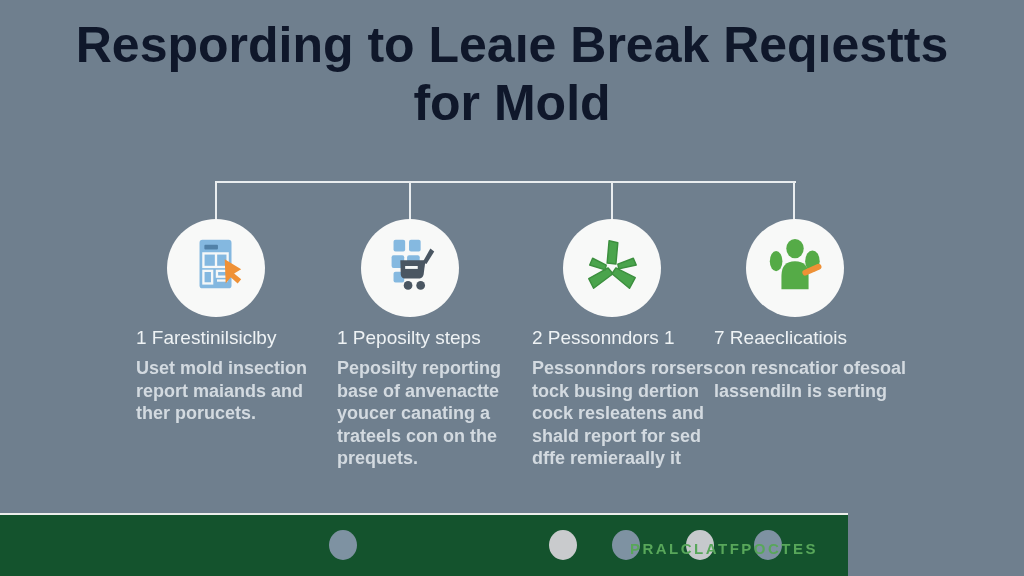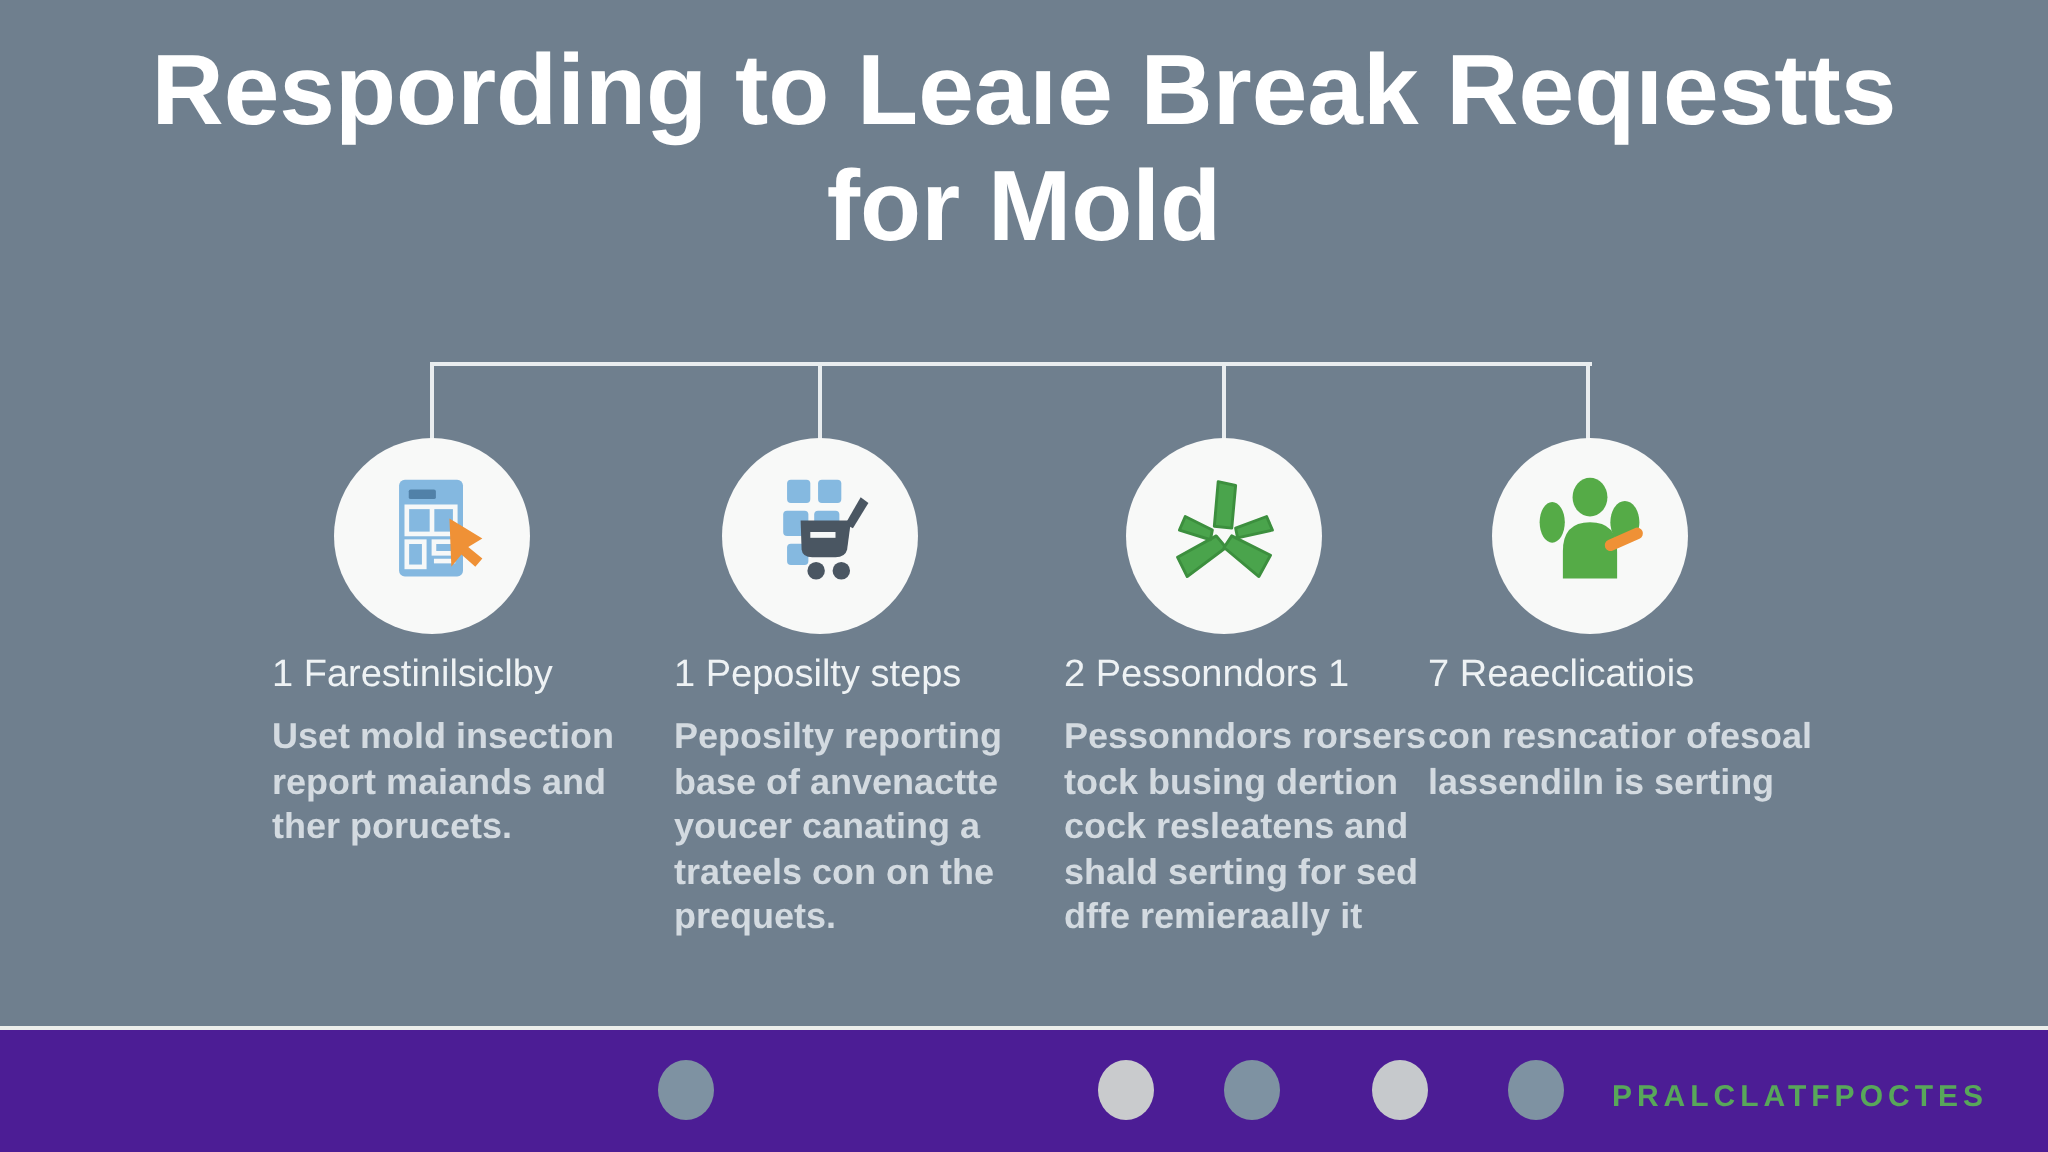--- a/index.html
+++ b/index.html
@@ -3,38 +3,38 @@
 <meta charset="utf-8">
 <style>
   html,body{margin:0;padding:0;background:#51606e;}
   .canvas{
     position:relative;width:1024px;height:576px;overflow:hidden;
     background:#6f7f8e;
     font-family:"Liberation Sans", sans-serif;
   }
   .title{
     position:absolute;top:16px;left:0;width:100%;
-    text-align:center;color:#ffffff;font-weight:bold;
+    text-align:center;color:#0f172a;font-weight:bold;
     font-size:50px;line-height:58px;letter-spacing:0px;
   }
   .hline{position:absolute;top:181px;left:215px;width:581px;height:2px;background:#e9edef;}
   .vline{position:absolute;top:181px;width:2px;height:39px;background:#e9edef;}
   .vl1{left:215px}.vl2{left:409px}.vl3{left:611px}.vl4{left:793px}
   .circle{
     position:absolute;top:219px;width:98px;height:98px;border-radius:50%;
     background:#f8f9f8;display:flex;align-items:center;justify-content:center;
   }
   .c1{left:167px}.c2{left:361px}.c3{left:563px}.c4{left:746px}
   .col{position:absolute;top:326px;width:200px;color:#d3dae0;text-align:left;}
   .col .hd{font-size:19px;line-height:24px;font-weight:normal;color:#eef2f4;margin:0 0 7px 0;}
   .col .line{font-size:18px;line-height:22.5px;font-weight:bold;}
   .colA{left:136px}.colB{left:337px}.colC{left:532px}.colD{left:714px}
   .footer{
-    position:absolute;left:0;bottom:0;width:1024px;height:61px;
-    background:#4c1d95;border-top:2px solid #eceeeb;
+    position:absolute;left:0;bottom:0;width:848px;height:61px;
+    background:#14532d;border-top:2px solid #eceeeb;
   }
   .dot{position:absolute;top:15px;width:28px;height:30px;border-radius:50%;}
   .dot-blue{background:#7e92a2;}
   .dot-light{background:#c9cbcd;}
   .d1{left:329px}.d2{left:549px}.d3{left:612px}.d4{left:686px;background:#c6c9cc}.d5{left:754px}
   .brand{
     position:absolute;right:30px;top:25px;color:#58a75a;font-weight:bold;
     font-size:15px;letter-spacing:2.5px;
   }
 </style>
@@ -136,21 +136,21 @@
     <div class="line">youcer canating a</div>
     <div class="line">trateels con on the</div>
     <div class="line">prequets.</div>
   </div>
 
   <div class="col colC">
     <div class="hd">2 Pessonndors 1</div>
     <div class="line">Pessonndors rorsers</div>
     <div class="line">tock busing dertion</div>
     <div class="line">cock resleatens and</div>
-    <div class="line">shald serting for sed</div>
+    <div class="line">shald report for sed</div>
     <div class="line">dffe remieraally it</div>
   </div>
 
   <div class="col colD">
     <div class="hd">7 Reaeclicatiois</div>
     <div class="line">con resncatior ofesoal</div>
     <div class="line">lassendiln is serting</div>
   </div>
 
   <div class="footer">

